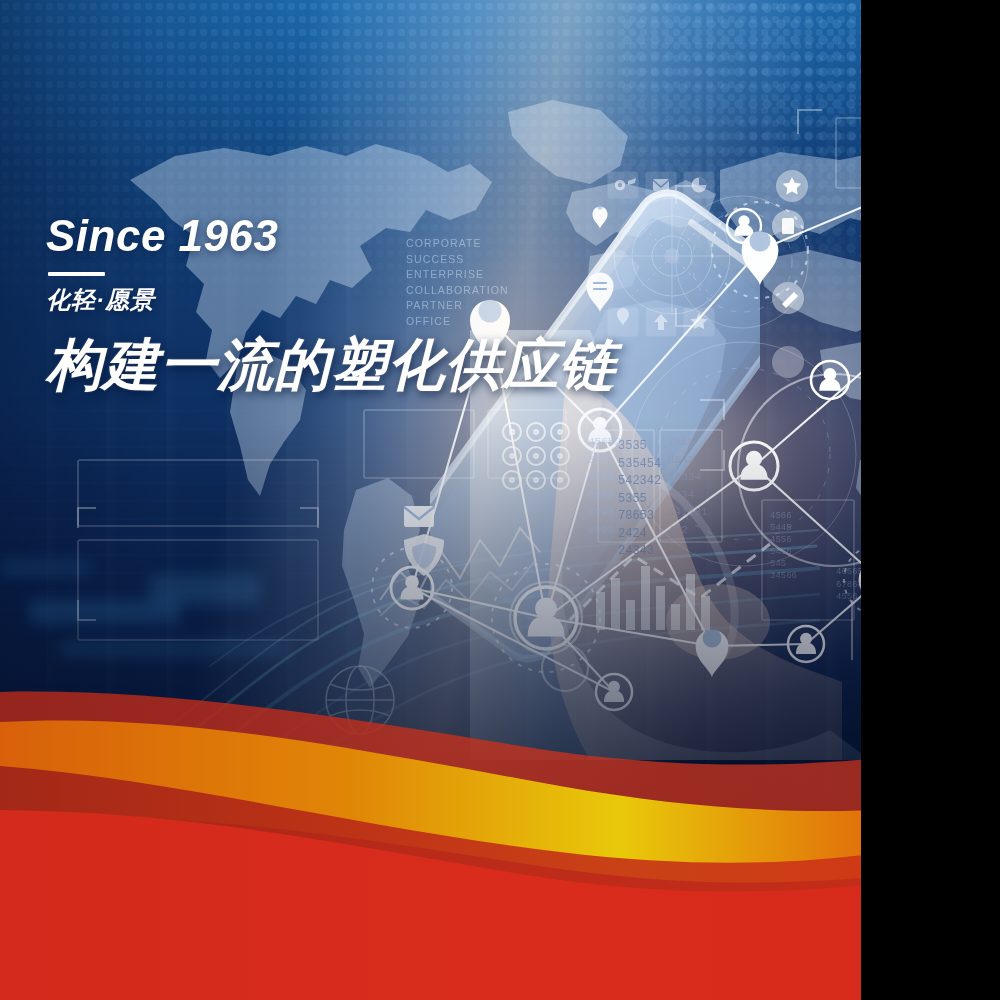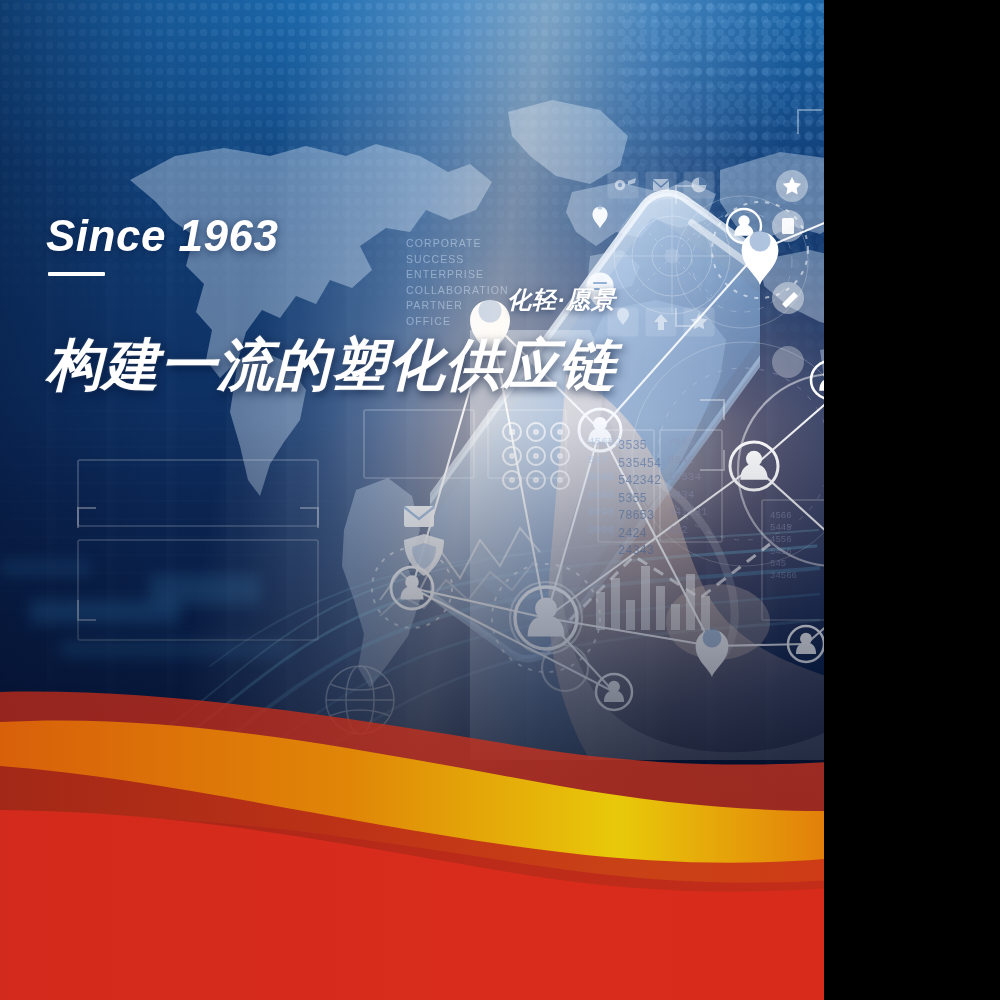--- a/index.html
+++ b/index.html
@@ -1,20 +1,21 @@
 <!DOCTYPE html>
 <html><head>
 <meta charset="utf-8">
 <style>
   html,body{margin:0;padding:0;background:#000;}
   body{font-family:"Liberation Sans","DejaVu Sans",sans-serif;}
 
   #banner{
     position:relative;width:824px;height:1000px;overflow:hidden;
     background:#0b2a5c;
+    padding-left:37px;
   }
 
   
   .layer{position:absolute;inset:0;}
 
   #bg-base{
     background:
       radial-gradient(ellipse 70% 45% at 78% 46%, rgba(255,225,205,.55) 0%, rgba(255,190,170,.30) 22%, rgba(120,150,205,.05) 55%, rgba(0,0,0,0) 72%),
       linear-gradient(168deg,#1763a8 0%, #15538f 12%, #123f77 26%, #0e2e60 44%, #0b2350 62%, #081b40 78%, #061230 100%);
   }
@@ -91,21 +92,20 @@
   #copy{position:absolute;left:46px;top:214px;}
   #since{
     font-size:44px;font-weight:bold;font-style:italic;color:#ffffff;
     letter-spacing:.5px;line-height:1;
     text-shadow:0 2px 8px rgba(0,20,60,.55);
   }
   #rule{width:57px;height:4px;background:#ffffff;margin:14px 0 8px 2px;border-radius:1px;}
   #vision{
     font-size:24px;font-weight:bold;font-style:italic;color:#ffffff;letter-spacing:1px;
     text-shadow:0 2px 7px rgba(0,20,60,.6);
-    text-align:right;
   }
   #headline{
     margin-top:20px;
     font-size:56px;font-weight:bold;font-style:italic;color:#ffffff;
     letter-spacing:1px;line-height:1.05;white-space:nowrap;
     text-shadow:2px 3px 10px rgba(3,20,55,.75), 0 0 2px rgba(255,255,255,.35);
   }
 
   
   #waves{position:absolute;left:0;bottom:0;width:1000px;height:330px;}

